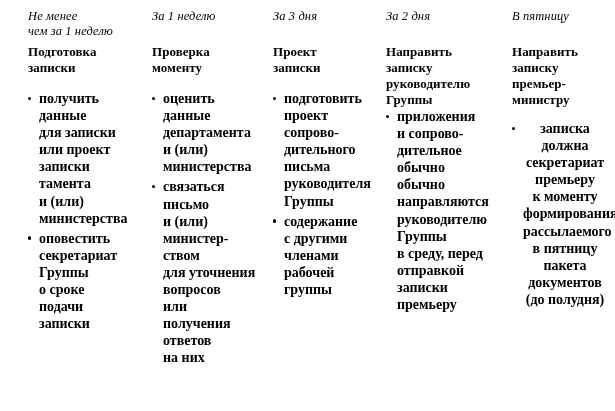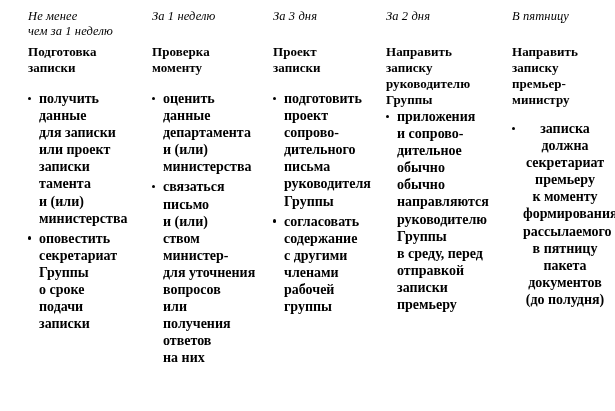--- a/index.html
+++ b/index.html
@@ -150,22 +150,22 @@
               <span class="bline">данные</span>
               <span class="bline">департамента</span>
               <span class="bline">и (или)</span>
               <span class="bline">министерства</span>
             </li>
             <li class="bullet">
               <span class="dot"></span>
               <span class="bline">связаться</span>
               <span class="bline">письмо</span>
               <span class="bline">и (или)</span>
+              <span class="bline">министер-</span>
               <span class="bline">ством</span>
-              <span class="bline">министер-</span>
               <span class="bline">для уточнения</span>
               <span class="bline">вопросов</span>
               <span class="bline">или</span>
               <span class="bline">получения</span>
               <span class="bline">ответов</span>
               <span class="bline">на них</span>
             </li>
           </ul>
         </div>
       </div>
@@ -184,21 +184,20 @@
               <span class="bline">подготовить</span>
               <span class="bline">проект</span>
               <span class="bline">сопрово-</span>
               <span class="bline">дительного</span>
               <span class="bline">письма</span>
               <span class="bline">руководителя</span>
               <span class="bline">Группы</span>
             </li>
             <li class="bullet">
               <span class="dot"></span>
-              <span class="bline">согласовать</span>
               <span class="bline">содержание</span>
               <span class="bline">с другими</span>
               <span class="bline">членами</span>
               <span class="bline">рабочей</span>
               <span class="bline">группы</span>
             </li>
           </ul>
         </div>
       </div>
       <div class="col col-3">

